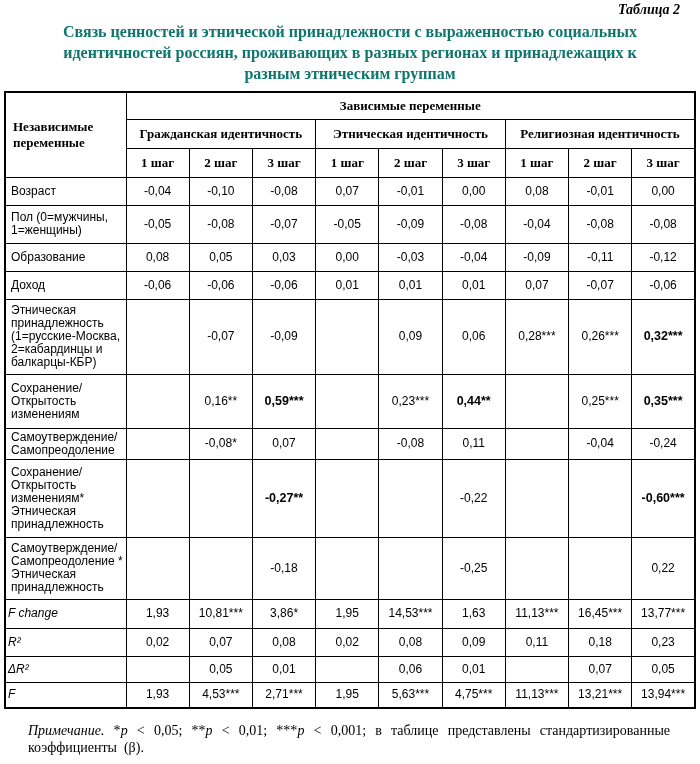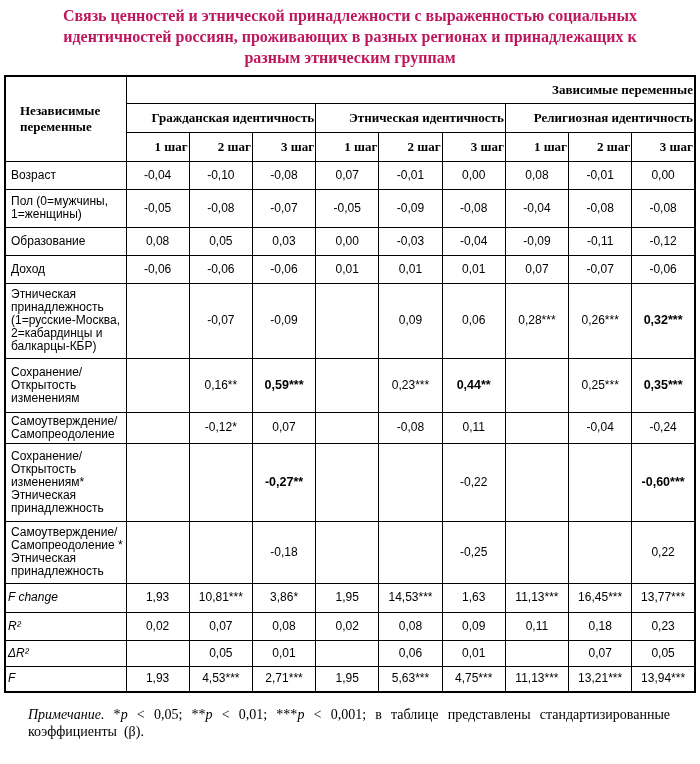--- a/index.html
+++ b/index.html
@@ -22,45 +22,45 @@
   }
 
   .title {
     margin: 3px auto 7px auto;
     max-width: 612px;
     text-align: center;
     font-family: "Liberation Serif", serif;
     font-weight: bold;
     font-size: 16px;
     line-height: 21px;
-    color: #be185d;
+    color: #0f766e;
   }
 
   table.reg {
     border-collapse: collapse;
     table-layout: fixed;
     width: 692px;
     border: 2px solid #000;
   }
   table.reg th, table.reg td {
     border: 1px solid #000;
     overflow: hidden;
   }
   thead th {
     font-family: "Liberation Serif", serif;
     font-weight: bold;
     font-size: 13px;
     line-height: 16px;
-    text-align: right;
+    text-align: center;
     vertical-align: middle;
     padding: 2px 1px;
   }
   th.indep {
     text-align: left;
-    padding-left: 14px;
+    padding-left: 7px;
     vertical-align: middle;
     margin-top: 30px;
   }
   thead tr:nth-child(1) { height: 27px; }
   thead tr:nth-child(2) { height: 29px; }
   thead tr:nth-child(3) { height: 29px; }
 
   tbody td {
     font-size: 12px;
     line-height: 13px;
@@ -104,20 +104,21 @@
     word-spacing: 3.5px;
   }
   .note .lead { font-style: italic; }
   .note i { font-style: italic; }
 </style>
 </head>
 <body>
 
 <div class="page">
 
+  <div class="table-label">Таблица 2</div>
 
   <div class="title">Связь ценностей и этнической принадлежности с выраженностью социальных идентичностей россиян, проживающих в разных регионах и принадлежащих к разным этническим группам</div>
 
   <table class="reg">
     <colgroup>
       <col style="width:121px">
       <col>
         <col>
         <col>
         <col>
@@ -218,21 +219,21 @@
           <td class="val"></td>
           <td class="val">0,23***</td>
           <td class="val bold">0,44**</td>
           <td class="val"></td>
           <td class="val">0,25***</td>
           <td class="val bold">0,35***</td>
         </tr>
         <tr>
           <td class="label">Самоутверждение/Самопреодоление</td>
           <td class="val"></td>
-          <td class="val">-0,12*</td>
+          <td class="val">-0,08*</td>
           <td class="val">0,07</td>
           <td class="val"></td>
           <td class="val">-0,08</td>
           <td class="val">0,11</td>
           <td class="val"></td>
           <td class="val">-0,04</td>
           <td class="val">-0,24</td>
         </tr>
         <tr>
           <td class="label">Сохранение/Открытость изменениям* Этническая принадлежность</td>

